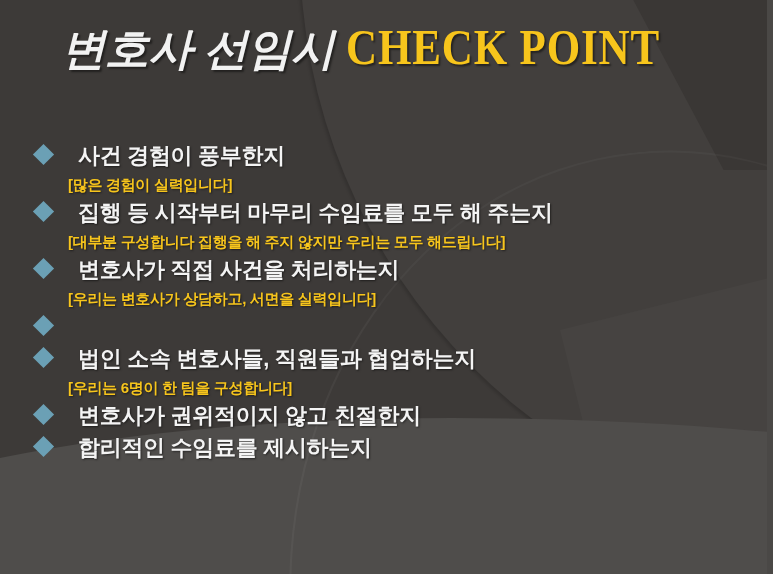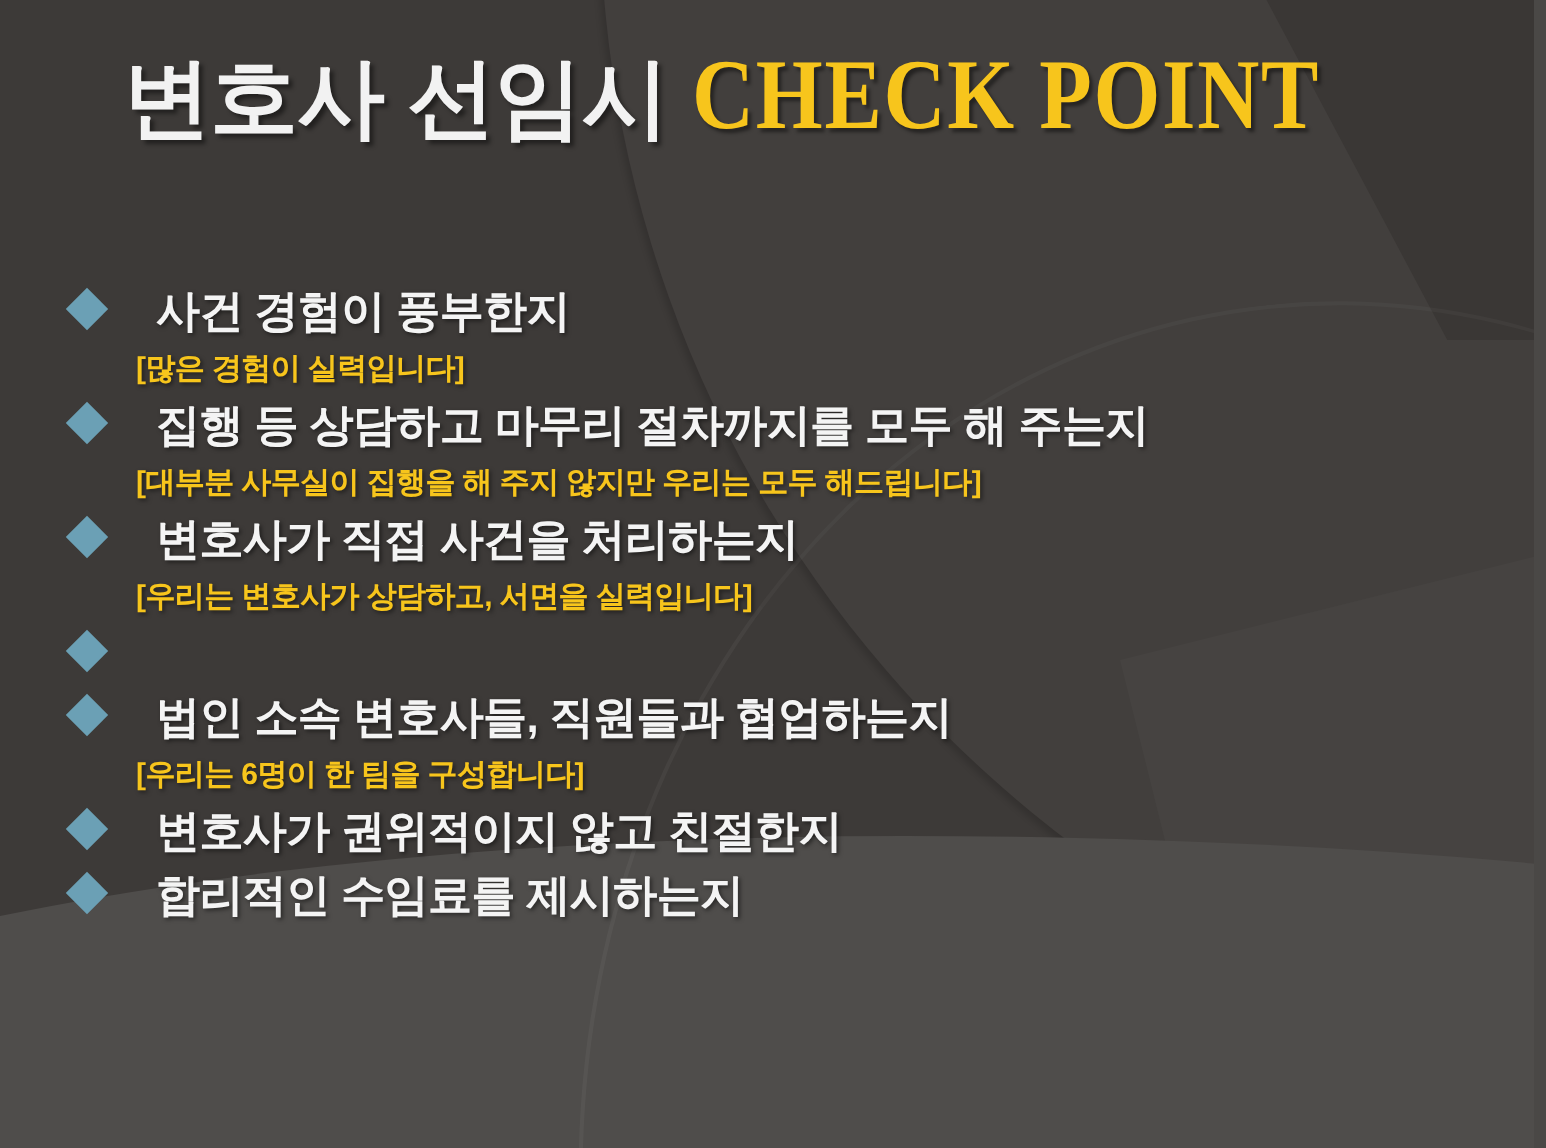--- a/index.html
+++ b/index.html
@@ -111,20 +111,21 @@
     line-height: 1;
   }
   .title-ko {
     font-family: "Liberation Sans", "DejaVu Sans", sans-serif;
     font-weight: 700;
     font-size: 44px;
     color: #f2f2f2;
     letter-spacing: -0.5px;
     text-shadow: 2px 2px 2px rgba(0,0,0,0.45);
     vertical-align: baseline;
+    font-style: italic;
   }
   .title-en {
     font-family: "Liberation Serif", "DejaVu Serif", serif;
     font-weight: 700;
     font-size: 50px;
     color: #f7c51c;
     letter-spacing: 1px;
     margin-left: 12px;
     text-shadow: 2px 2px 2px rgba(0,0,0,0.45);
     display: inline-block;
@@ -212,23 +213,23 @@
       <div class="bullet-row">
         <span class="diamond"></span>
         <span class="item-text">사건 경험이 풍부한지</span>
       </div>
       <div class="item-note">[많은 경험이 실력입니다]</div>
     </div>
 
     <div class="item">
       <div class="bullet-row">
         <span class="diamond"></span>
-        <span class="item-text">집행 등 상담하고 마무리 절차까지를 모두 해 주는지</span>
-      </div>
-      <div class="item-note">[대부분 사무실이 집행을 해 주지 않지만 우리는 모두 해드립니다]</div>
+        <span class="item-text">집행 등 시작부터 마무리 수임료를 모두 해 주는지</span>
+      </div>
+      <div class="item-note">[대부분 구성합니다 집행을 해 주지 않지만 우리는 모두 해드립니다]</div>
     </div>
 
     <div class="item">
       <div class="bullet-row">
         <span class="diamond"></span>
         <span class="item-text">변호사가 직접 사건을 처리하는지</span>
       </div>
       <div class="item-note">[우리는 변호사가 상담하고, 서면을 실력입니다]</div>
     </div>
 

